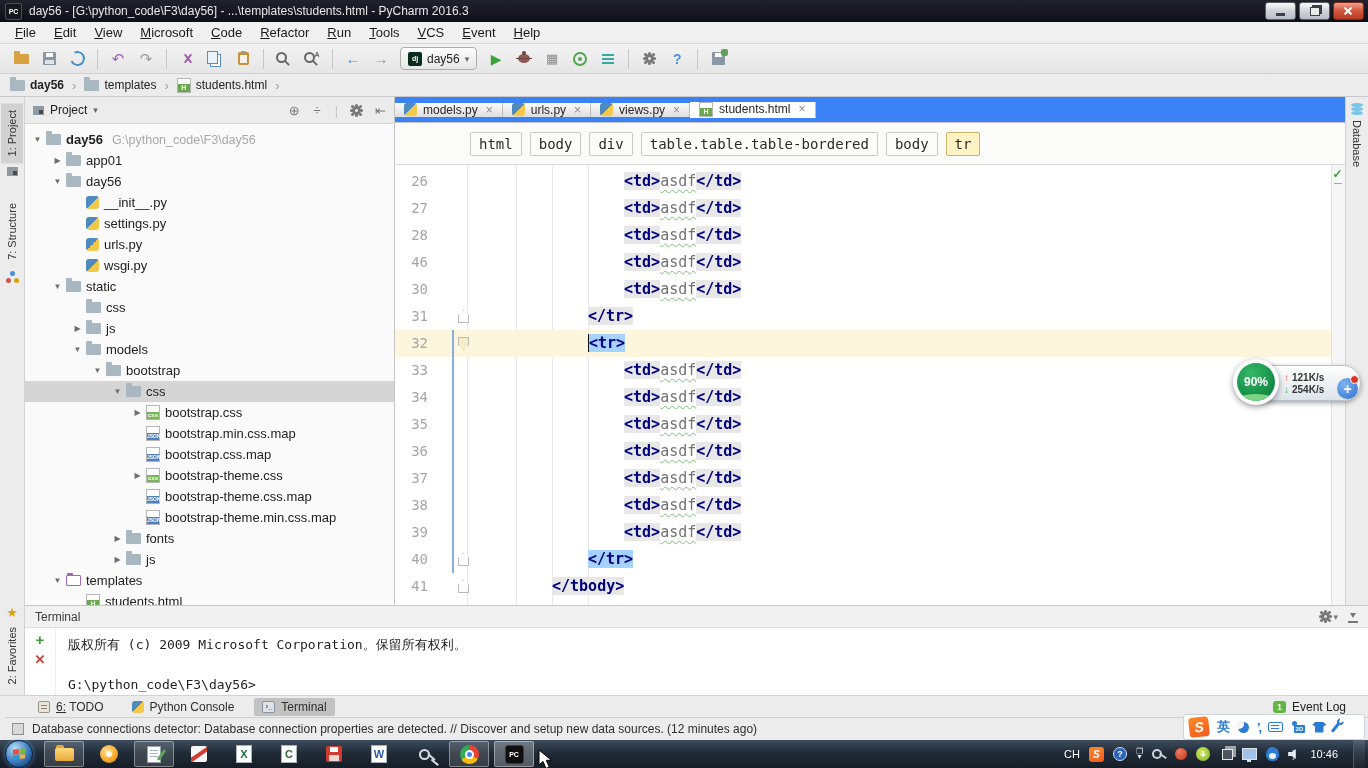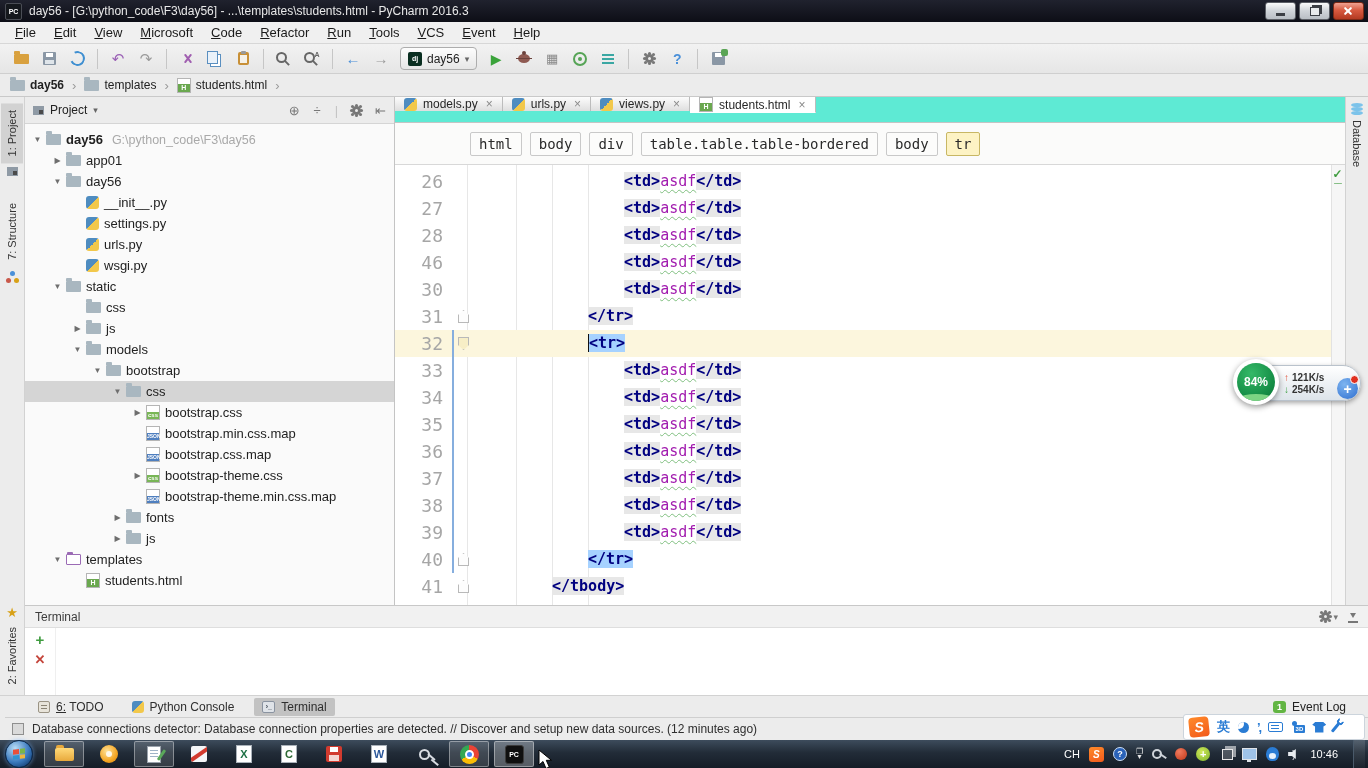--- a/index.html
+++ b/index.html
@@ -109,43 +109,43 @@
   .pp-tree{padding-top:5px;overflow:hidden;height:476px;font-size:13px}
   .trow{height:21px;display:flex;align-items:center;box-sizing:border-box}
   .trow.selected{background:#d5d5d5}
   .tarrow{width:13px;font-size:8px;color:#6e6e6e;text-align:center;flex:none;margin-right:2px}
   .tlabel{margin-left:5px;white-space:nowrap}
   .tlabel.bold{font-weight:bold}
   .tpath{color:#a9a9a9;margin-left:9px;font-size:12.5px;white-space:nowrap}
 
   
   .editor{position:absolute;left:395px;top:97px;width:950px;height:508px;background:#fff}
-  .etabs{height:26px;background:#5eead4;border-bottom:1px solid #c4c4c4;display:flex;align-items:flex-start;box-sizing:border-box}
+  .etabs{height:26px;background:#3b82f6;border-bottom:1px solid #c4c4c4;display:flex;align-items:center;box-sizing:border-box}
   .etab{display:flex;align-items:center;gap:6px;padding:0 9px;font-size:12px;background:linear-gradient(#fcfcfc,#dedede);
         border-right:1px solid #bcbcbc;color:#262626}
   .etab.active{background:#fff;border-bottom:1px solid #fff}
   .etab .x{color:#8a8a8a;font-size:12px;margin-left:2px}
   .tagbar{height:42px;background:#fbfbfa;border-bottom:1px solid #d8d8d8;display:flex;align-items:center;
           padding-left:75px;gap:8px;font-family:"DejaVu Sans Mono",monospace;font-size:14px;box-sizing:border-box}
   .tag-box{border:1px solid #c9c9c9;border-radius:2px;background:#fcfcfb;padding:3px 8px;color:#2a2a2a;white-space:nowrap}
   .tag-box.active{background:#fdf3c4;border-color:#c8b764}
   .code{position:absolute;left:0;top:68px;right:14px;bottom:0;overflow:hidden;font-family:"DejaVu Sans Mono",monospace;font-size:15px;padding-top:3px}
   .iguide{position:absolute;top:0;bottom:0;width:1px;background:#e7e7e7}
   .cline{position:relative;height:27px;line-height:27px;white-space:pre}
   .cline.current{background:#fcf6dd}
-  .lnum{position:absolute;left:20px;width:28px;text-align:right;color:#a6a6a6;font-size:18px}
+  .lnum{position:absolute;left:5px;width:28px;text-align:right;color:#a6a6a6;font-size:14px}
   .vcs{position:absolute;left:57px;top:0;bottom:0;width:2px;background:#86aede}
   .fold{position:absolute;left:63px;top:7px;width:11px;height:13px;background:#fdfdfd;border:1px solid #b9b9b9;box-sizing:border-box}
   .fold.up{clip-path:polygon(50% 0,100% 38%,100% 100%,0 100%,0 38%)}
   .fold.down{clip-path:polygon(0 0,100% 0,100% 62%,50% 100%,0 62%)}
   .cline.current .fold{background:#f7eec6}
   .ctext{position:absolute;left:85px;top:0;right:0}
   .tok{color:#000080;font-weight:bold;background:#e7e7e7}
   .tok.sel{background:#a6d2ff}
-  .berr{color:#a21caf;text-decoration:underline wavy #7fbf7f 1px;text-underline-offset:3px}
+  .berr{color:#737373;text-decoration:underline wavy #7fbf7f 1px;text-underline-offset:3px}
   .caret{display:inline-block;width:2px;height:18px;background:#111;vertical-align:-4px;margin-right:-1px}
   .escroll{position:absolute;top:68px;right:0;bottom:0;width:14px;background:#f6f6f6;border-left:1px solid #e2e2e2;box-sizing:border-box}
   .insp-check{position:absolute;top:72px;right:1px;width:13px;text-align:center;color:#3f9c3f;font-size:12px;font-weight:bold;line-height:10px}
   .insp-check small{display:block;font-size:8px;letter-spacing:-1px;color:#6ab06a}
 
   
   .terminal{position:absolute;left:25px;top:605px;width:1343px;height:90px;background:#fff;border-top:1px solid #c8c8c8;box-sizing:border-box}
   .term-header{height:22px;background:#f1f1f1;border-bottom:1px solid #dedede;display:flex;align-items:center;
                padding:0 10px;font-size:12px;color:#3c3c3c;box-sizing:border-box}
   .th-spacer{flex:1}
@@ -498,20 +498,25 @@
         <span class="tlabel">bootstrap.css.map</span>
       </div>
       <div class="trow" style="padding-left: 106px;">
         <span class="tarrow">▶</span>
         <span class="filedoc i-css"></span>
         <span class="tlabel">bootstrap-theme.css</span>
       </div>
       <div class="trow" style="padding-left: 106px;">
         <span class="tarrow"></span>
         <span class="filedoc i-json"></span>
+        <span class="tlabel">bootstrap-theme.css.map</span>
+      </div>
+      <div class="trow" style="padding-left: 106px;">
+        <span class="tarrow"></span>
+        <span class="filedoc i-json"></span>
         <span class="tlabel">bootstrap-theme.min.css.map</span>
       </div>
       <div class="trow" style="padding-left: 86px;">
         <span class="tarrow">▶</span>
         <span class="i-folder"></span>
         <span class="tlabel">fonts</span>
       </div>
       <div class="trow" style="padding-left: 86px;">
         <span class="tarrow">▶</span>
         <span class="i-folder"></span>
@@ -598,20 +603,21 @@
     <span class="th-spacer"></span>
     <span class="gear"></span>
     <span class="th-caret">▾</span>
     <span class="min-ico"></span>
   </div>
   <div class="term-body">
     <div class="term-tools">
       <span class="tt-plus">+</span>
       <span class="tt-x">✕</span>
     </div>
+    <div class="term-out" id="termout"><div>版权所有 (c) 2009 Microsoft Corporation。保留所有权利。</div><div>&nbsp;</div><div>G:\python_code\F3\day56&gt;</div></div>
   </div>
 </div>
 
 <div class="bottombar" id="bottombar">
     <div class="bb-item">
       <span class="i-todo"></span>
       <span class="mn">6: TODO</span>
     </div>
     <div class="bb-item">
       <span class="i-python small"></span>
@@ -714,20 +720,20 @@
   <div class="net-pill">
     <div class="net-rates">
       <span class="up"><i>↑</i><span>121K/s</span></span>
       <span class="dn"><i>↓</i><span>254K/s</span></span>
     </div>
     <span class="net-plus">+</span>
     <span class="net-dot"></span>
   </div>
   <div class="net-ball">
     <div class="net-ball-in">
-        <span>84%</span>
+        <span>90%</span>
       </div>
   </div>
 </div>
 
 <svg class="cursor" width="15" height="21">
   <path d="M1 1 L1 16 L5 12.5 L8 19.5 L11.3 18 L8.3 11.3 L13.5 11.3 Z" fill="#fff" stroke="#000" stroke-width="1"></path>
 </svg>
 
 </body></html>

